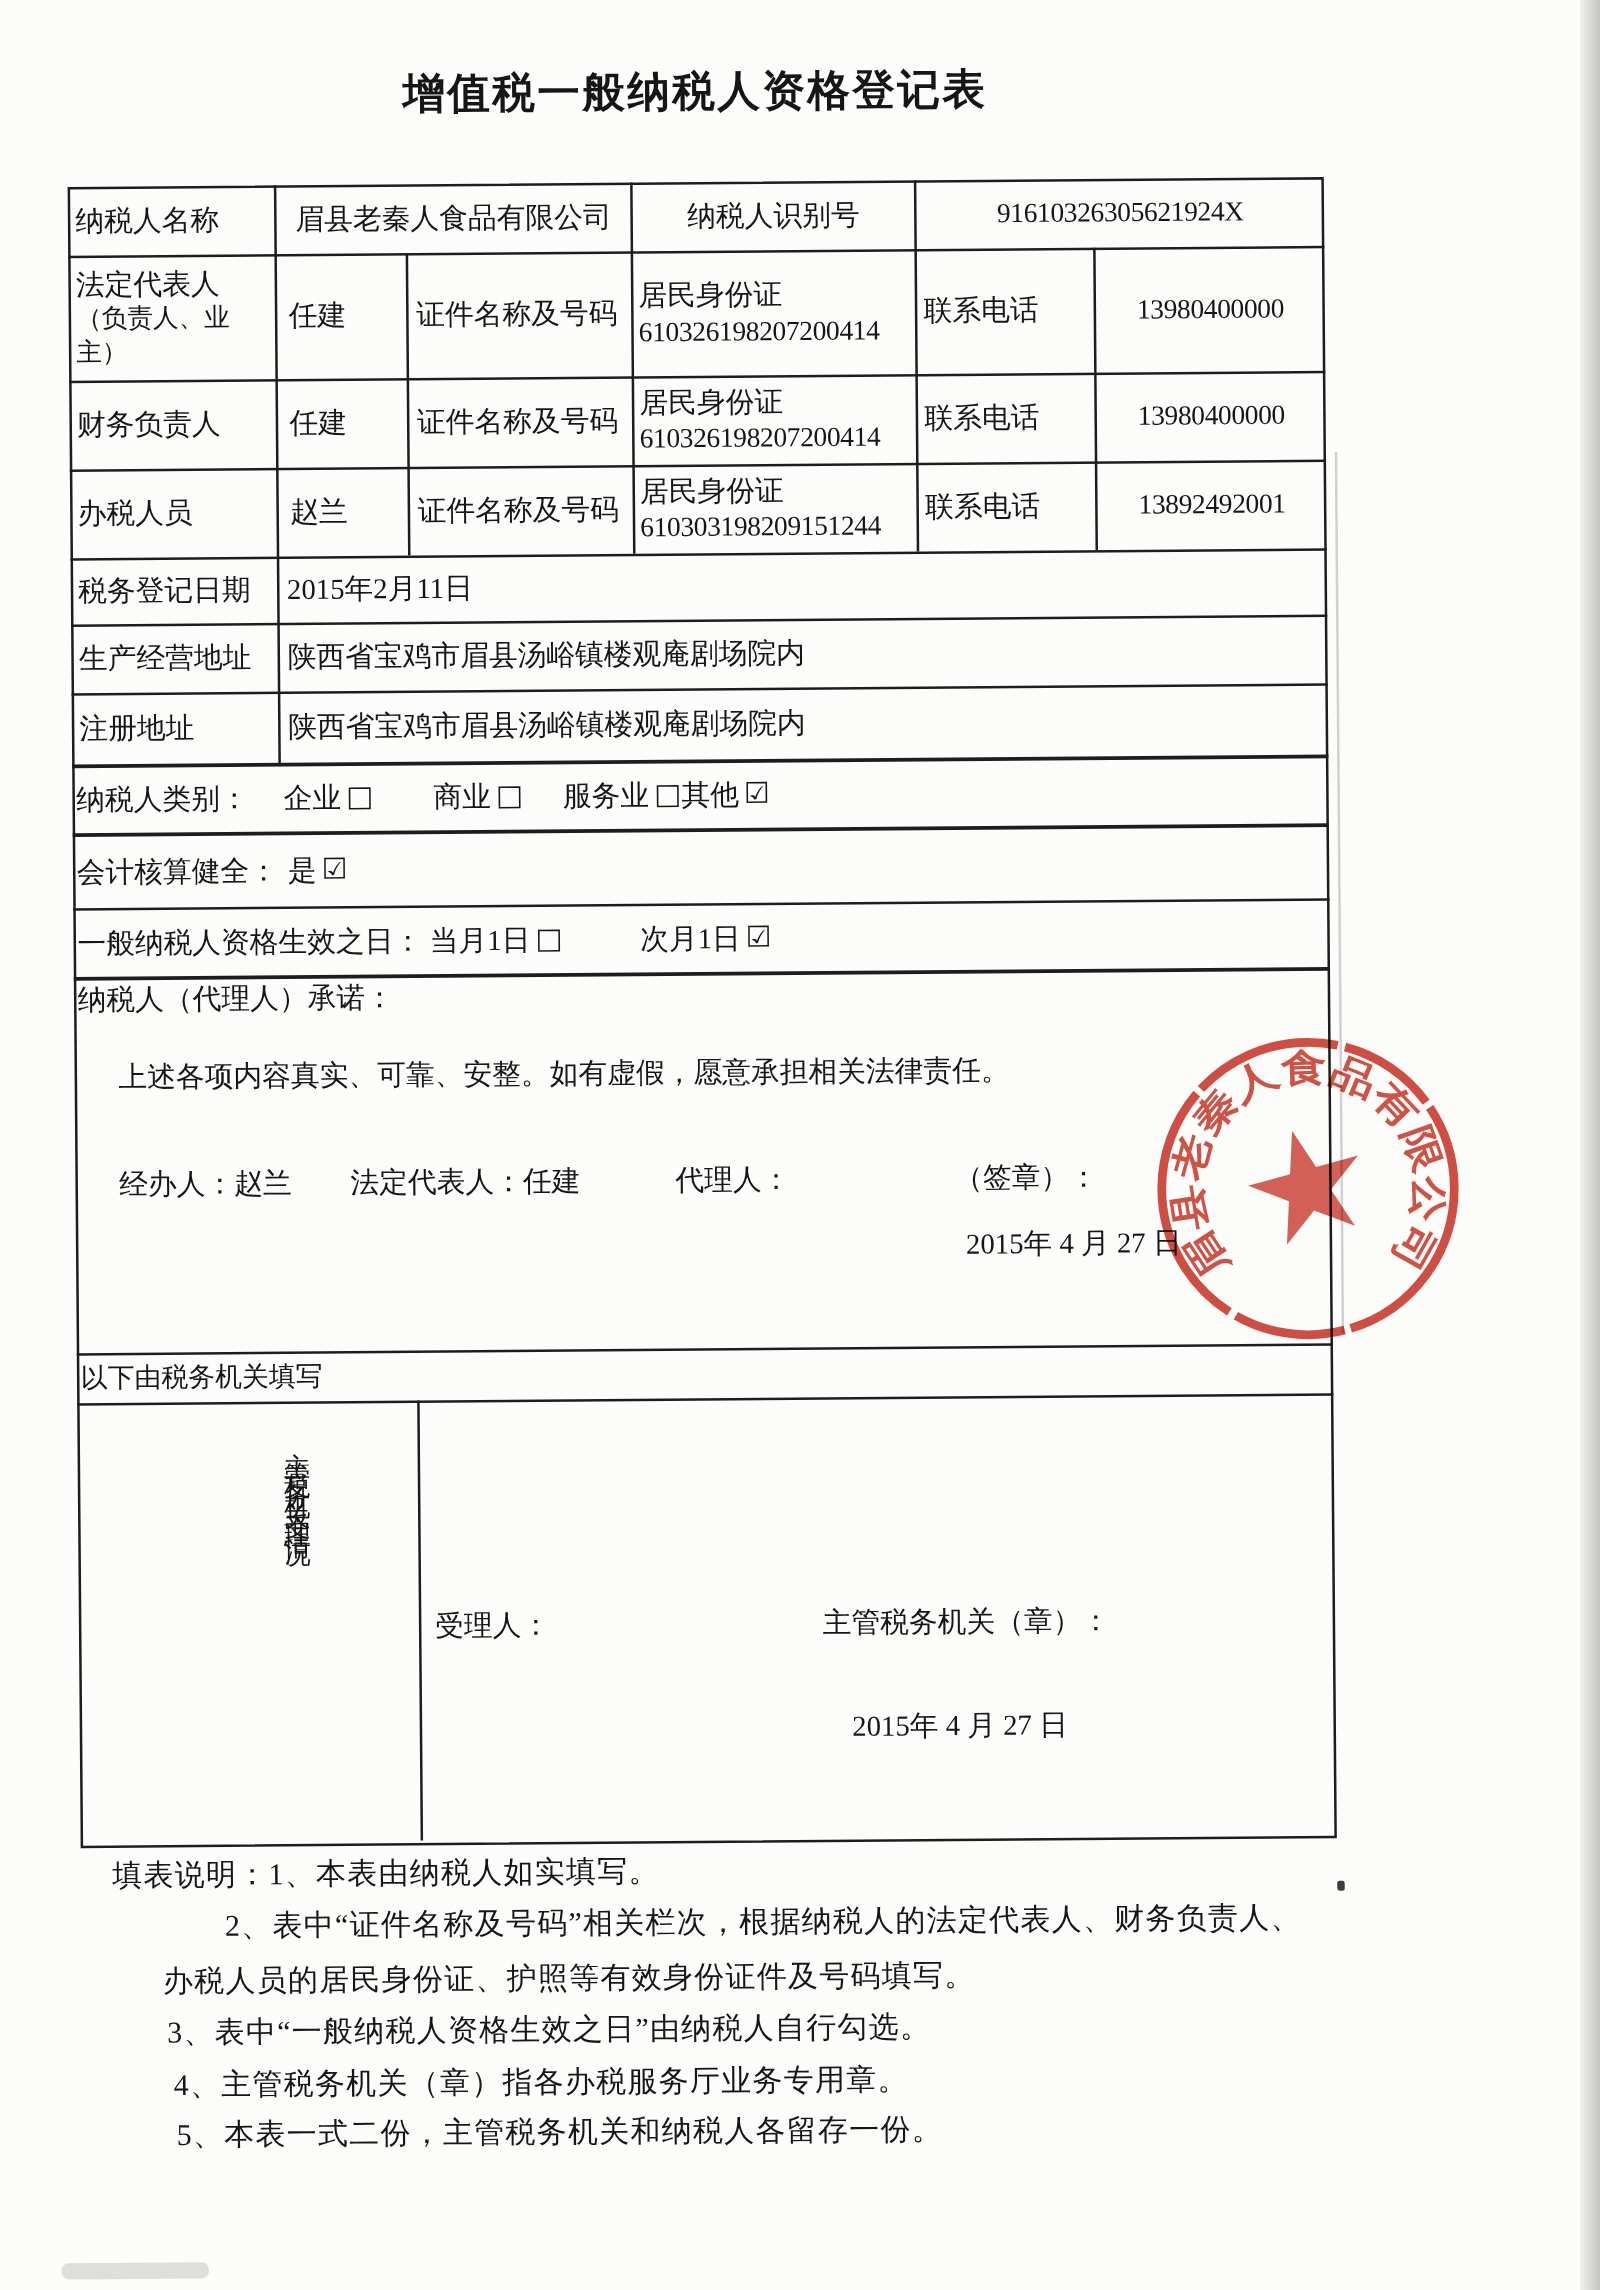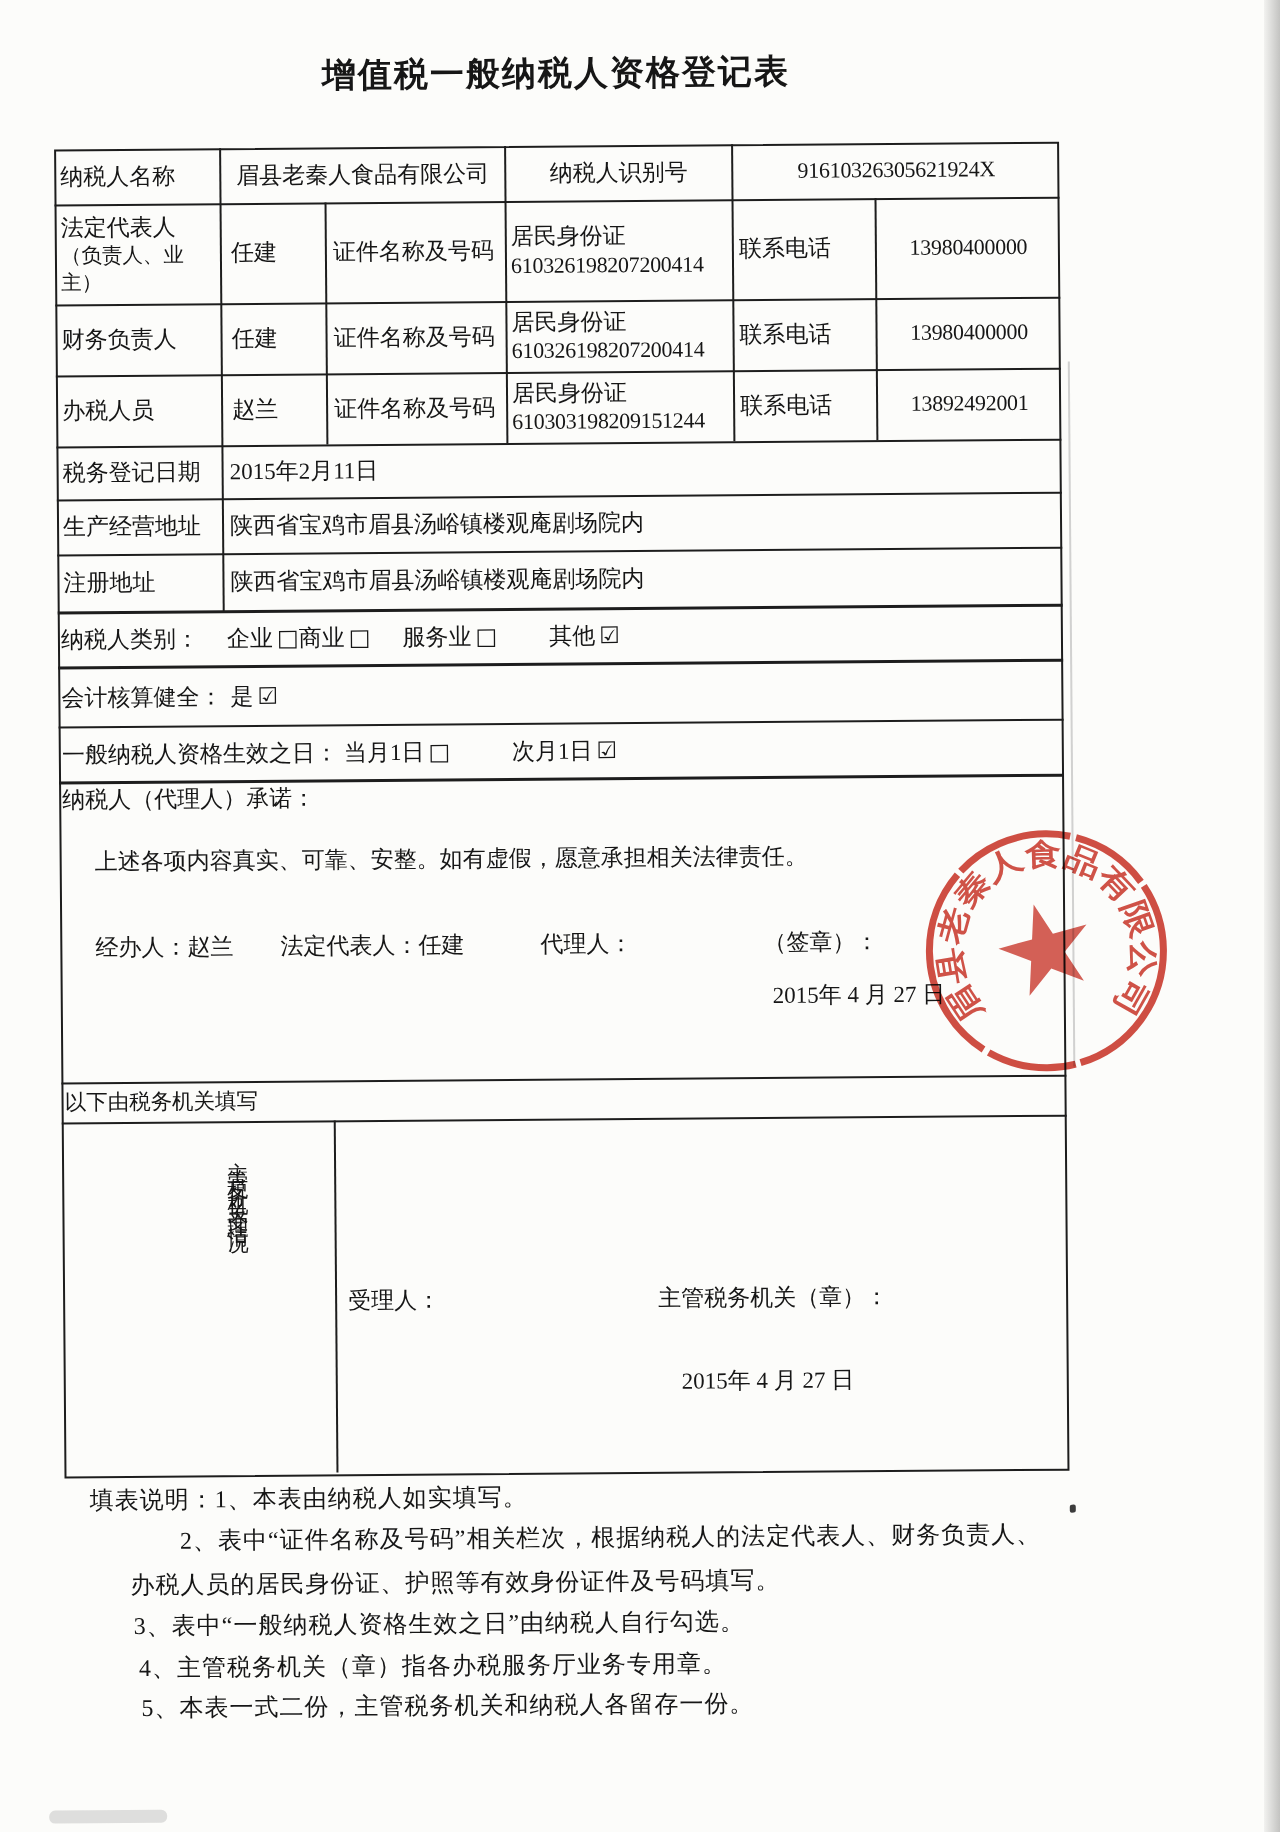--- a/index.html
+++ b/index.html
@@ -110,29 +110,29 @@
 
   <div class="c" style="left:66px;top:550px;width:158px;height:57px">注册地址</div>
   <div class="c" style="left:233px;top:550px;width:820px;height:57px">陕西省宝鸡市眉县汤峪镇楼观庵剧场院内</div>
 
   <div class="c" style="left:63px;top:610px;width:990px;height:52px">
     <span>纳税人类别：</span>
     <span class="opt" style="margin-left:28px">
       <span>企业</span>
       <span class="box">□</span>
     </span>
-    <span class="opt" style="">
+    <span class="opt" style="margin-left:48px">
       <span>商业</span>
       <span class="box">□</span>
     </span>
     <span class="opt" style="margin-left:32px">
       <span>服务业</span>
       <span class="box">□</span>
     </span>
-    <span class="opt" style="margin-left:52px">
+    <span class="opt" style="">
       <span>其他</span>
       <span class="box">☑</span>
     </span>
   </div>
 
   <div class="c" style="left:63px;top:665px;width:990px;height:57px">
     <span>会计核算健全：</span>
     <span class="opt" style="margin-left:8px">
       <span>是</span>
       <span class="box">☑</span>

